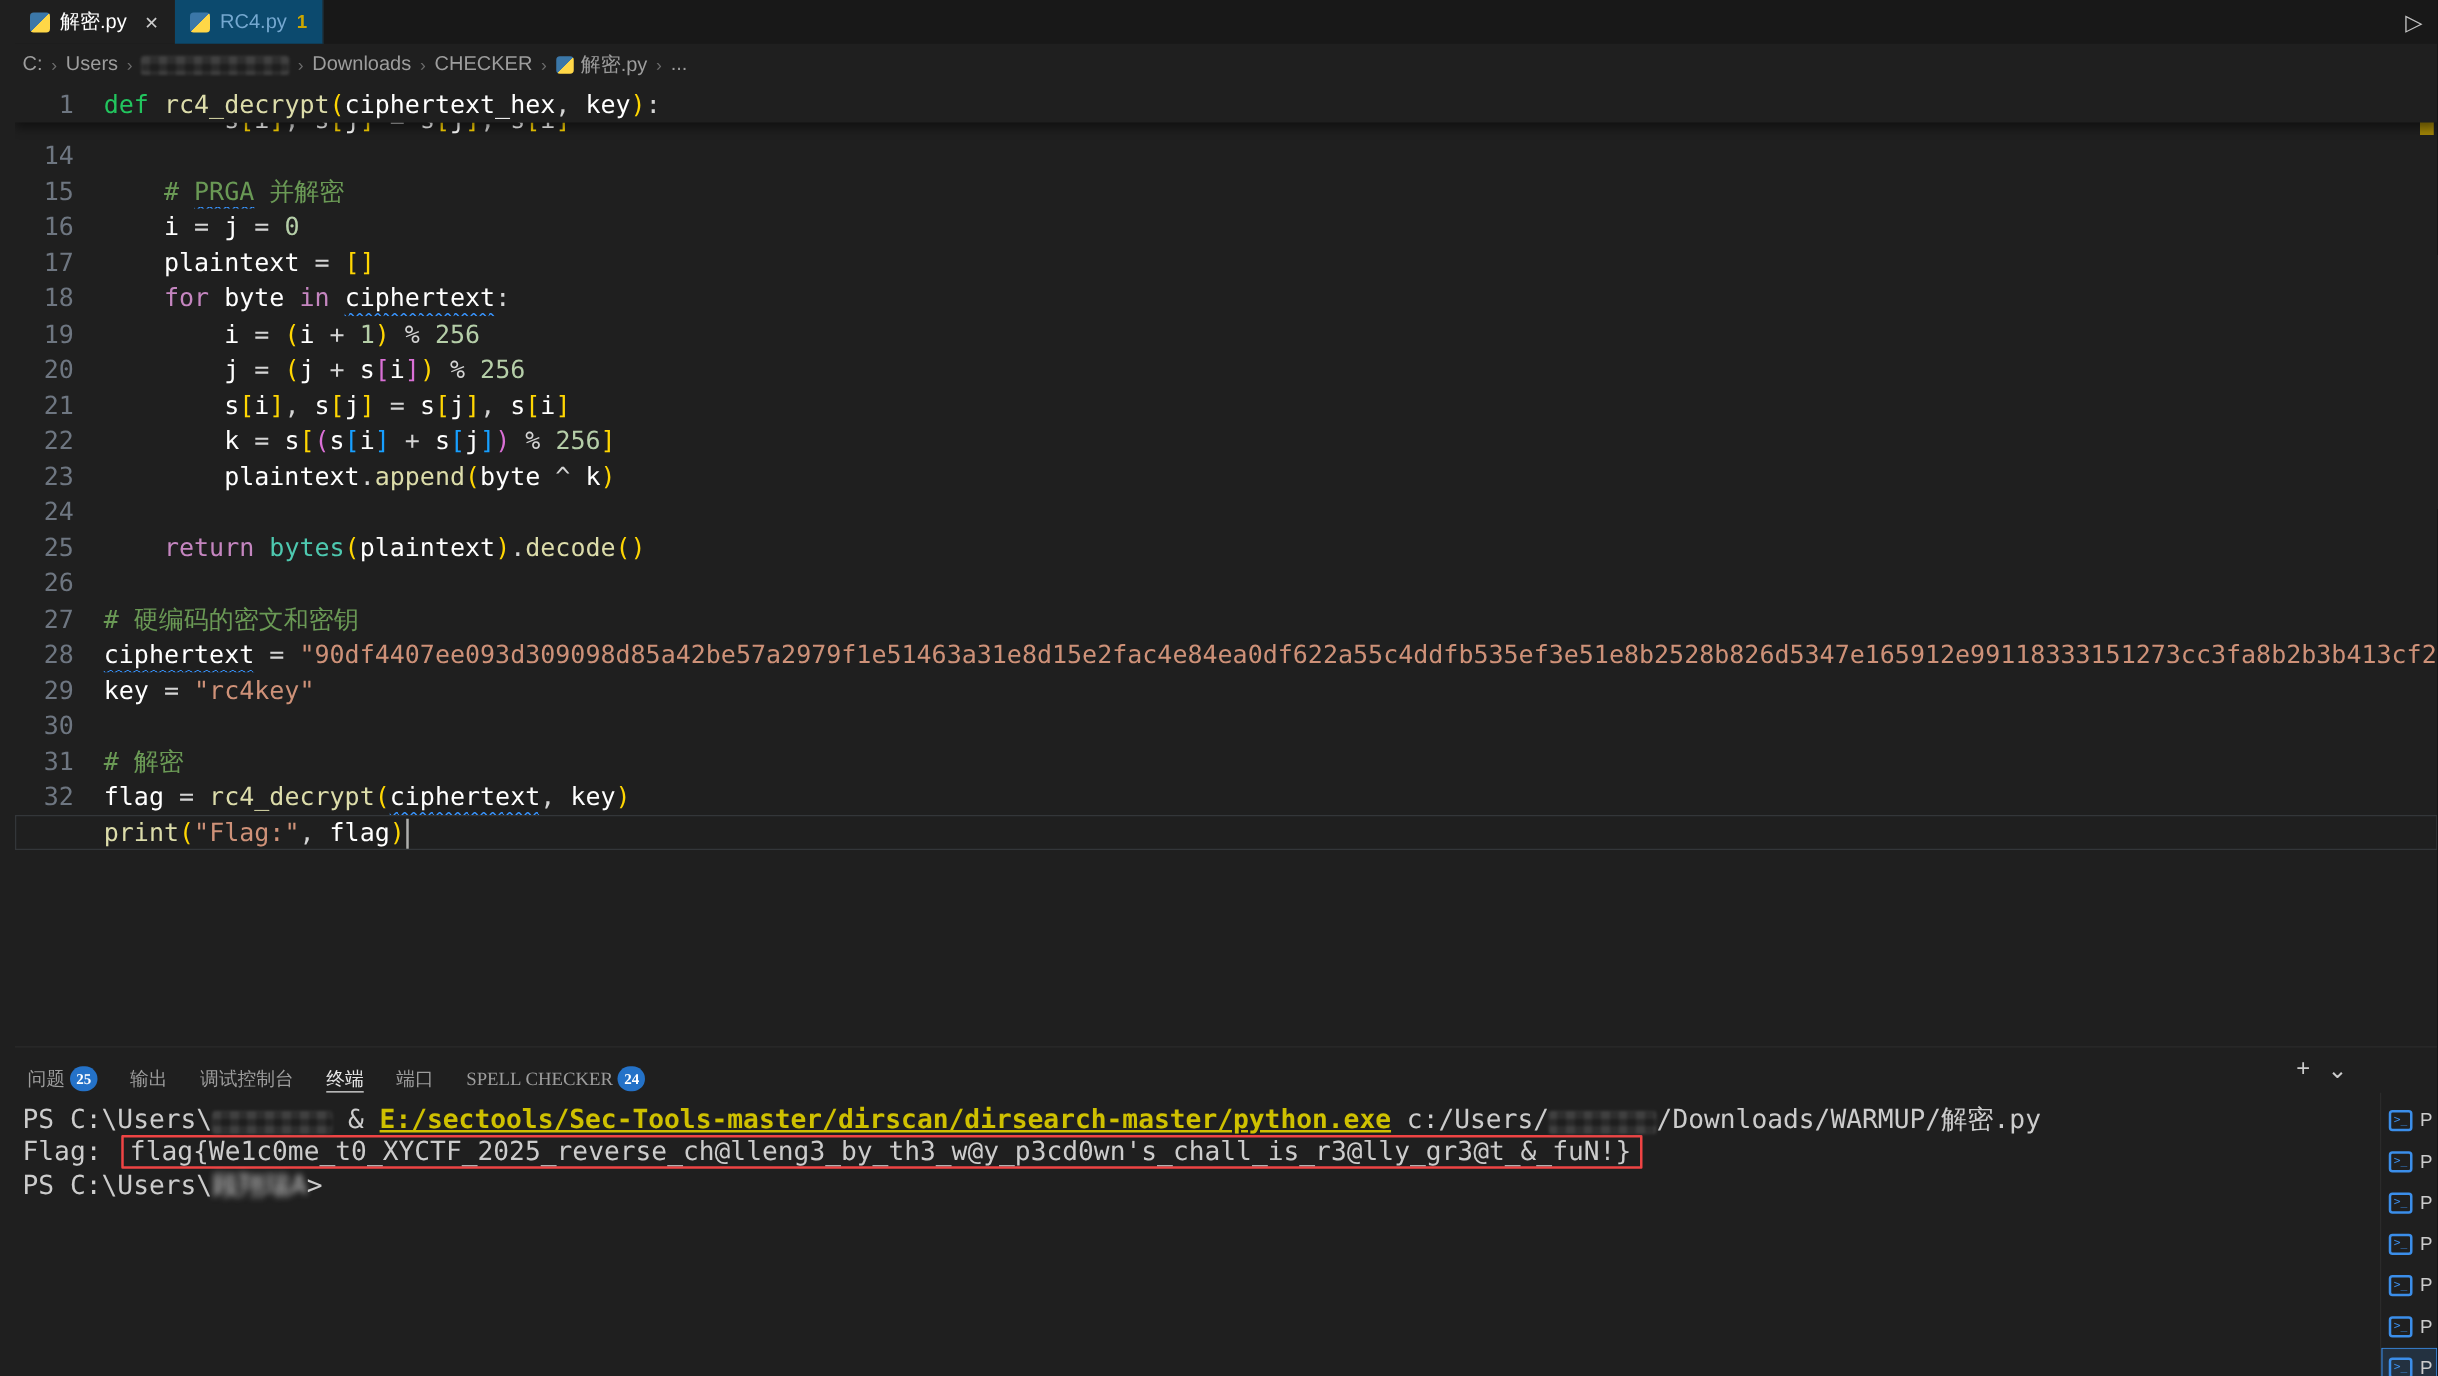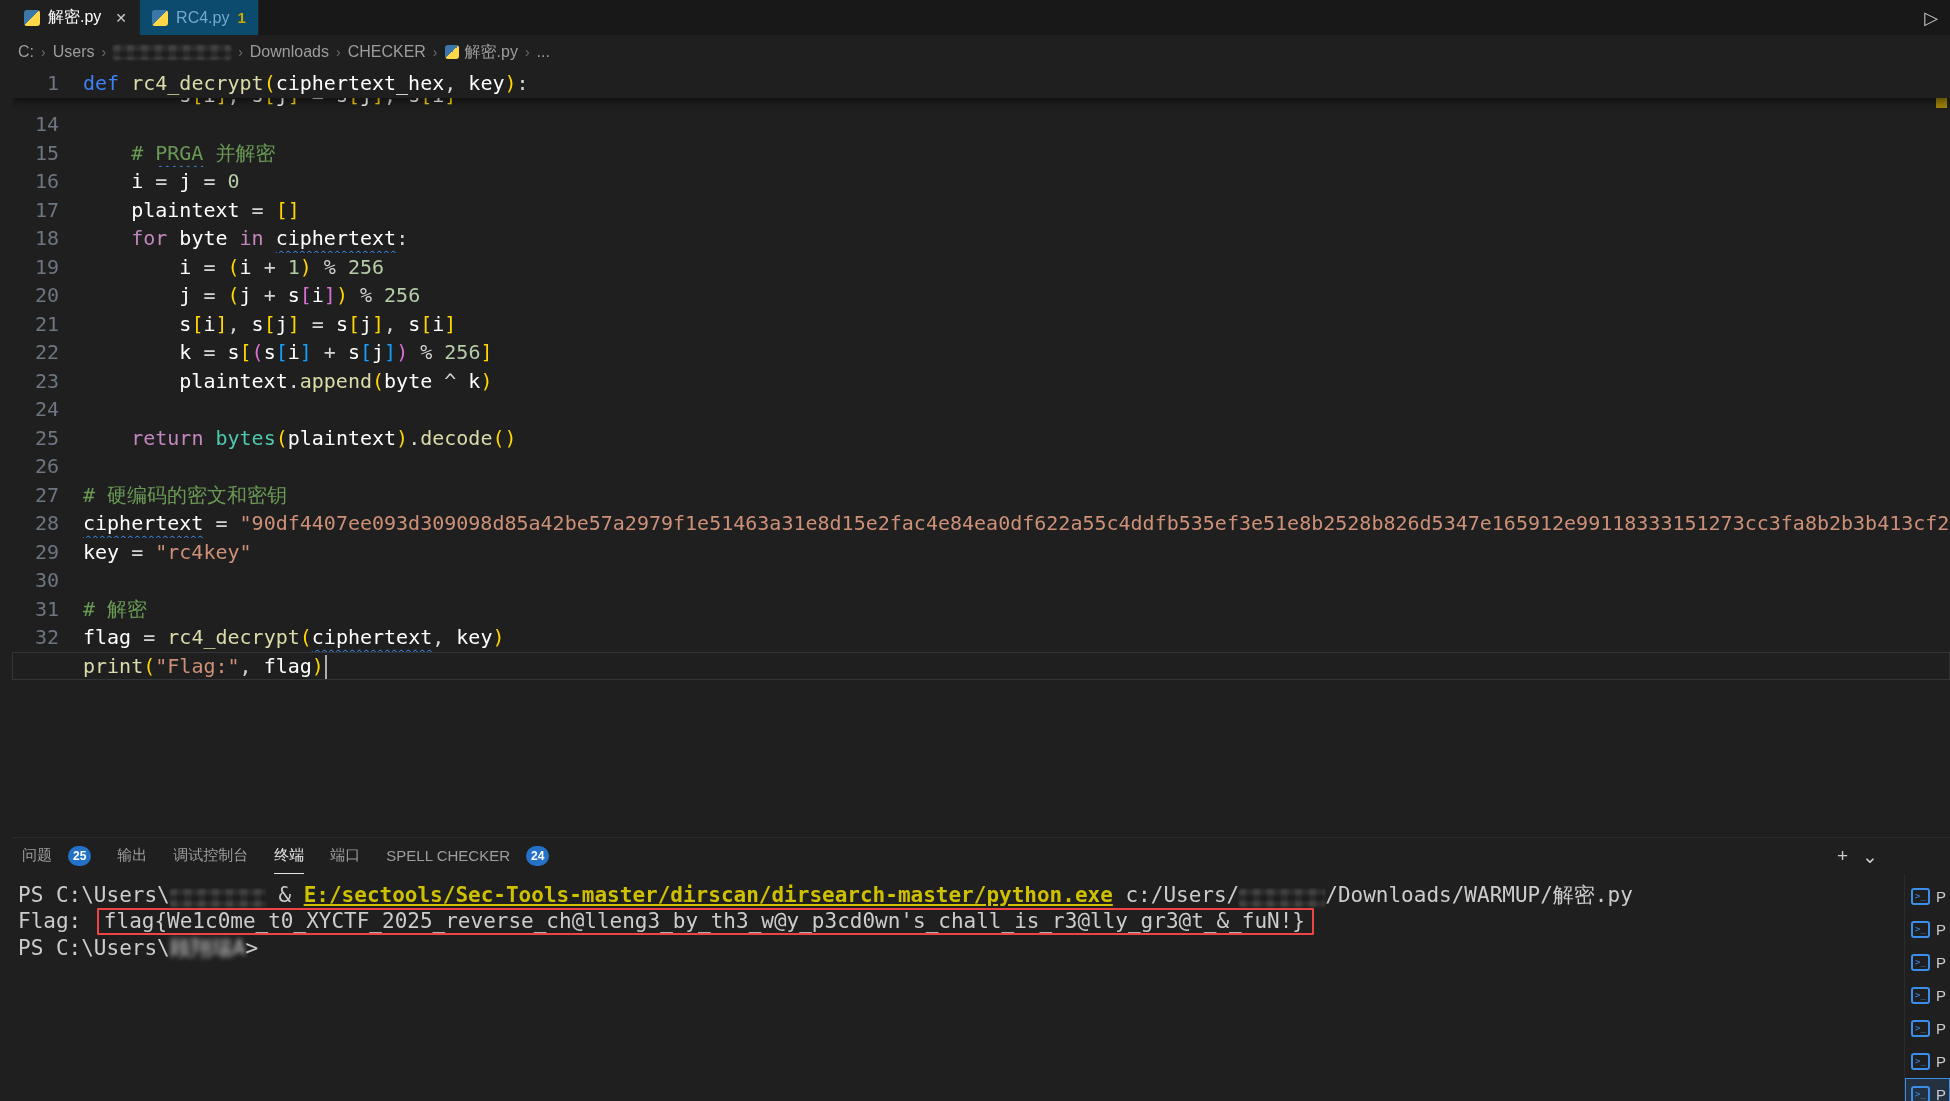--- a/index.html
+++ b/index.html
@@ -31,40 +31,40 @@
   .code-row, .sticky-row { display:flex; line-height:28.5px; white-space:pre; height:28.5px; overflow:hidden; }
   .sticky { height:30px; box-shadow:0 4px 8px rgba(0,0,0,.45); position:relative; z-index:3; background:#1f1f1f; }
   .sticky .code-row { height:30px; line-height:30px; }
   .cliprow { height:12px; overflow:hidden; position:relative; z-index:1; }
   .cliprow .inner { margin-top:-17px; }
   .gut { flex:0 0 47px; text-align:right; color:#6e7681; padding-right:0; user-select:none; }
   .code { padding-left:24px; flex:1 1 auto; overflow:hidden; }
   .current { box-shadow:inset 0 0 0 1px #333639; }
   .current .gut { color:#fef9c3;margin-top:39px; }
   .tok { white-space:pre; }
-  .kw  { color:#3b82f6;margin-top:20px; }
+  .kw  { color:#22c55e;margin-top:20px; }
   .ctrl{ color:#c586c0; }
   .fn  { color:#dcdcaa; }
   .cls { color:#4ec9b0; }
   .var { color:#ffffff; }
   .num { color:#b5cea8; }
   .str { color:#ce9178; }
   .cmt { color:#6a9955; }
   .op, .pl { color:#d4d4d4; }
   .b1 { color:#ffd602; }
   .b2 { color:#da70d6; }
   .b3 { color:#179fff; }
   .sq { text-decoration:underline; text-decoration-style:wavy; text-decoration-color:#3794ff; text-decoration-thickness:1px; text-underline-offset:5px; }
   .cursor { display:inline-block; width:2px; height:24px; background:#aeafad; vertical-align:middle; margin-left:1px; }
   .overview-marker { position:absolute; right:3px; top:12px; width:11px; height:28px; background:#cca700; opacity:.75; }
   
   .panel { flex:0 0 264px; background:#1f1f1f; border-top:1px solid #2b2b2b; position:relative; display:flex; flex-direction:column; }
   .panel-header { height:36px; display:flex; align-items:center; padding:0 8px 0 10px; flex:0 0 auto; }
   .panel-tabs { display:flex; gap:26px; align-items:center; height:100%; }
-  .ptab { display:flex; align-items:center; gap:16px; font-size:15px; color:#9d9d9d; height:100%; cursor:pointer; border-bottom:1px solid transparent; text-transform:uppercase; }
+  .ptab { display:flex; align-items:flex-end; gap:4px; font-size:15px; color:#9d9d9d; height:100%; cursor:pointer; border-bottom:1px solid transparent; text-transform:uppercase;font-family:Liberation Serif, serif; }
   .ptab.active { color:#e7e7e7; border-bottom-color:#e7e7e7; }
   .pbadge { background:#2472c8; color:#fff; font-size:12px; min-width:20px; height:20px; border-radius:10px; display:flex; align-items:center; justify-content:center; padding:0 5px; font-weight:bold; }
   .panel-actions { margin-left:auto; display:flex; gap:14px; align-items:center; padding-right:64px; }
   .pa { color:#cccccc; font-size:19px; cursor:pointer; }
   .term-wrap { position:relative; flex:1 1 auto; overflow:hidden; }
   .term-lines { padding:8px 0 0 6px; font-family:"DejaVu Sans Mono", monospace; font-size:21px; color:#cccccc; }
   .tline { line-height:26px; white-space:pre; }
   .t { color:#cccccc; }
   .tpath { color:#cfc000; font-weight:bold; text-decoration:underline; }
   .flagbox { border:2px solid #ef4444; padding:0 7px 1px 5px; border-radius:1px; display:inline-block; line-height:22px; margin-left:3px; }

